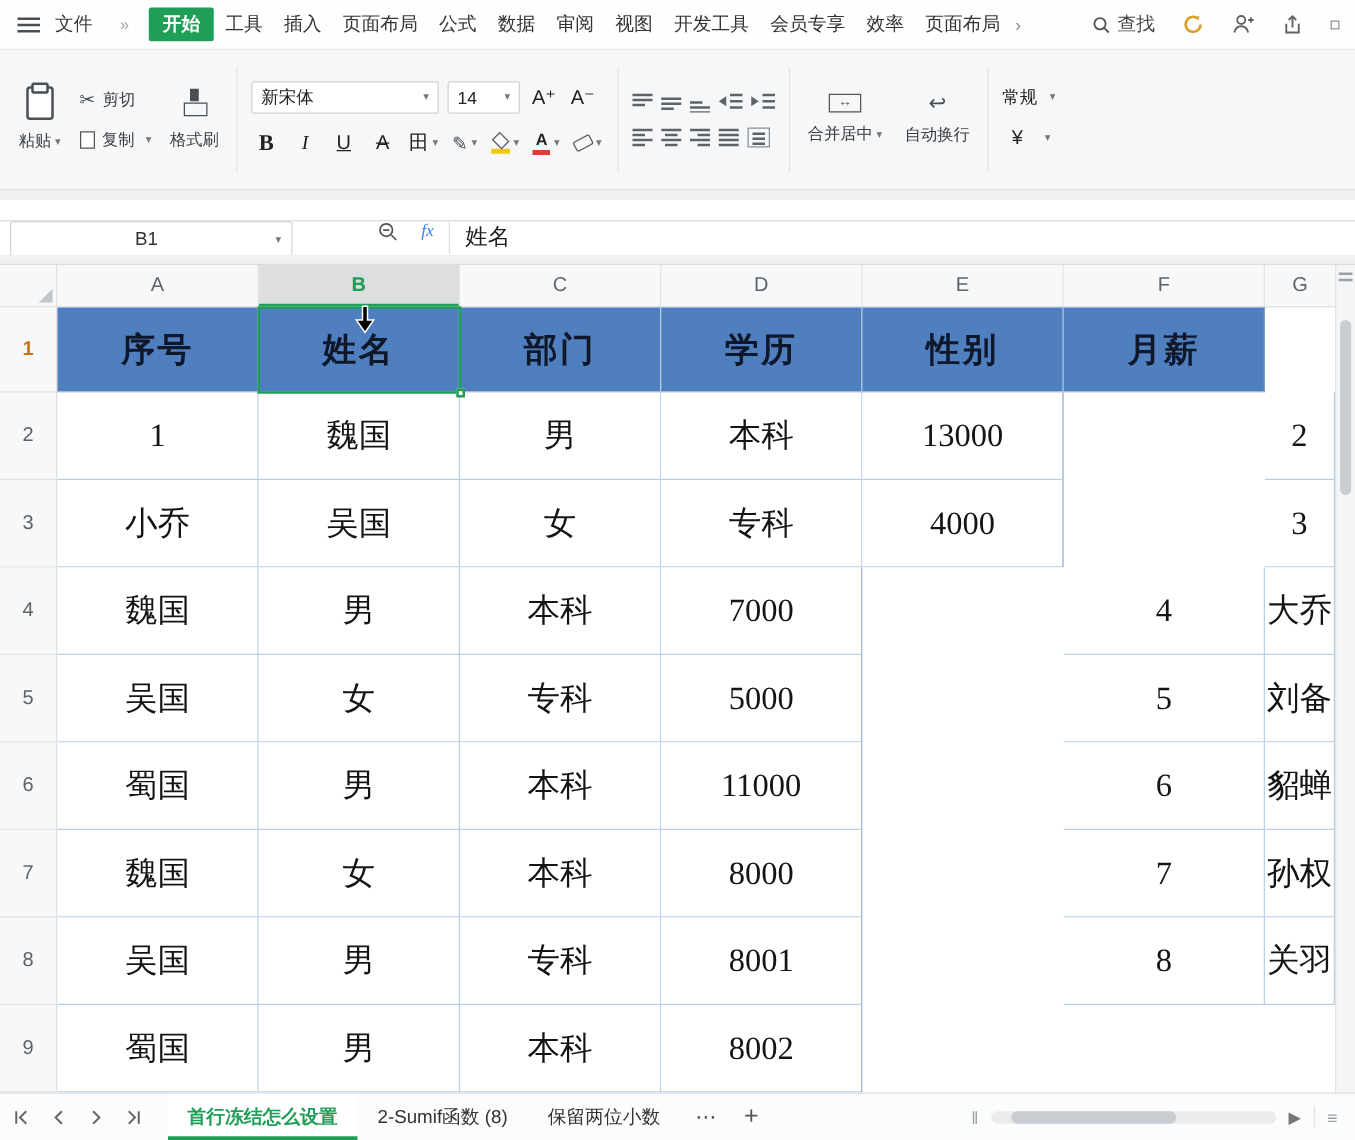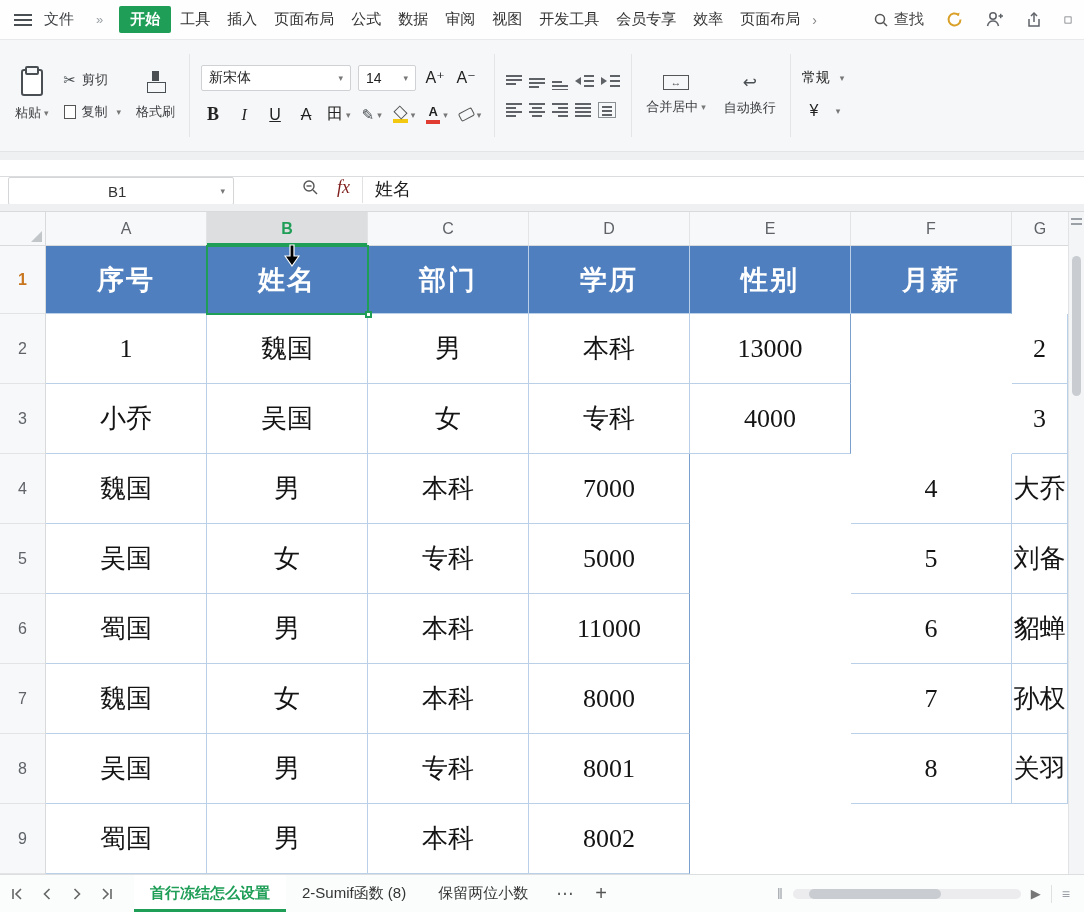--- a/index.html
+++ b/index.html
@@ -119,21 +119,21 @@
   .gapband{position:absolute;left:0;width:100%;background:#eef0f2}
   .gap1{top:152px;height:8px}
   .gap2{top:204px;height:8px;border-bottom:1px solid #d8dadc}
   .formulabar{position:absolute;left:0;top:176px;width:100%;height:56px;background:#fff;
     border-top:1px solid #dadcde;border-bottom:1px solid #dadcde;display:flex;align-items:flex-start}
   .namebox{width:226px;height:28px;margin-left:8px;border:1px solid #d4d6d8;border-radius:2px;
     background:#fff;display:flex;align-items:center;padding:0 8px}
   .namebox .txt{flex:1;text-align:center;font-size:15px;color:#333}
   .fgap{width:68px}
   .fxicons{display:flex;align-items:center;gap:18px}
-  .fx{font-family:"Liberation Serif",serif;font-style:italic;font-size:18px;color:#7f1d1d}
+  .fx{font-family:"Liberation Serif",serif;font-style:italic;font-size:14px;color:#3b82f6}
   .fdiv{width:1px;height:26px;background:#e0e1e3;margin:0 12px}
   .fcontent{font-family:"Liberation Serif","DejaVu Serif",serif;font-size:18px;color:#1a1a1a}
 
   
   .sheet{position:absolute;left:0;top:212px;width:1084px;height:662px;background:#fff}
   .corner{position:absolute;left:0;top:0;width:46px;height:34px;background:#f7f8f9;
     border-right:1px solid #d8dadc;border-bottom:1px solid #d8dadc}
   .corner::after{content:'';position:absolute;right:3px;bottom:3px;width:0;height:0;
     border-left:11px solid transparent;border-bottom:11px solid #c2c6c9}
   #colheaders{position:absolute;left:46px;top:0;right:16px;height:34px;display:flex;
@@ -146,21 +146,21 @@
     border-right:1px solid #d8dadc}
   .rowh{height:70px;border-bottom:1px solid #e3e4e6;display:flex;align-items:center;justify-content:center;
     font-size:16px;color:#5f6368}
   .rowh.r1{height:68px}
   .rowh.sel{color:#c8761f;font-weight:bold}
   #cells{position:absolute;left:46px;top:34px;right:16px;bottom:0;display:grid;
     grid-template-columns:repeat(6,161px) 1fr;grid-template-rows:68px repeat(8,70px)}
   .c{border-right:1px solid var(--grid-line);border-bottom:1px solid var(--grid-line);
     display:flex;align-items:center;justify-content:center;background:#fff;
     font-family:"Liberation Serif","DejaVu Serif",serif;font-size:26px;color:#141414}
-  .c.hd{background:var(--hdr-blue);color:#ffffff;font-weight:bold;font-size:27px;letter-spacing:2px}
+  .c.hd{background:var(--hdr-blue);color:#0f172a;font-weight:bold;font-size:27px;letter-spacing:2px}
   .c.lastF{border-right:1px solid #7ba0cc}
   .c.gfill{border:none;background:#fff}
   .selbox{position:absolute;left:160px;top:-1px;width:163px;height:70px;border:2px solid var(--accent);
     pointer-events:none;z-index:5}
   .selbox .handle{position:absolute;right:-5px;bottom:-5px;width:7px;height:7px;background:#fff;
     border:2px solid var(--accent)}
   .cursor{position:absolute;left:284px;top:32px;z-index:9}
   .vscroll{position:absolute;right:0;top:0;width:16px;bottom:0;background:#f4f5f6;border-left:1px solid #e2e3e5}
   .vsplit{height:12px;margin:4px 2px 0;
     background:linear-gradient(#9aa0a5,#9aa0a5) 0 2px/12px 2px no-repeat,

